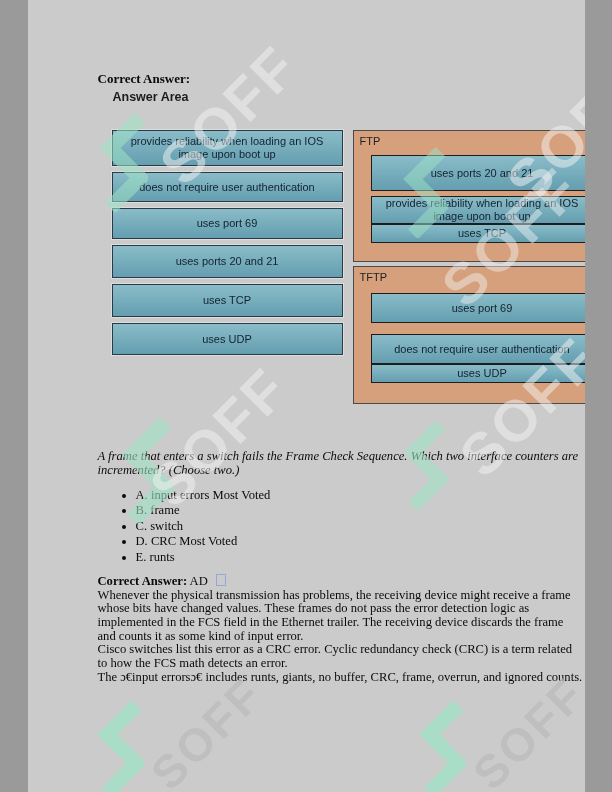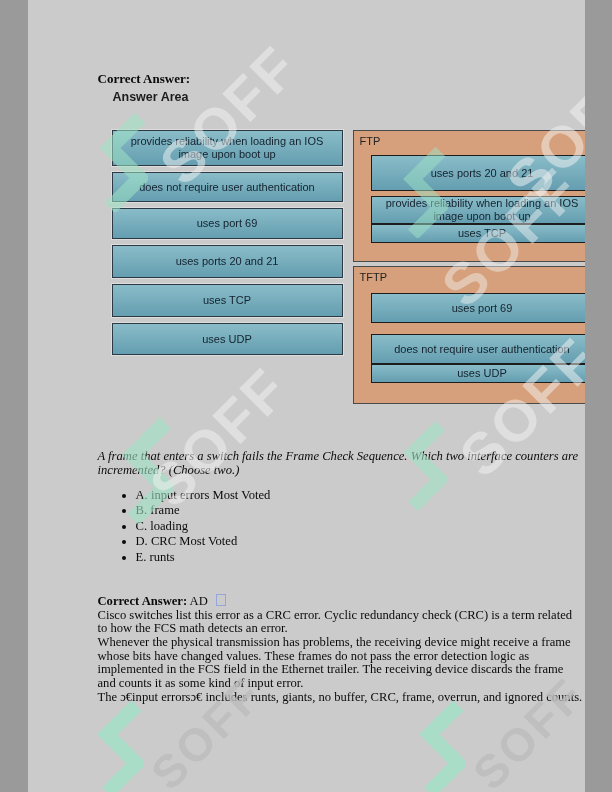--- a/index.html
+++ b/index.html
@@ -43,21 +43,21 @@
   .target-ftp .token:nth-of-type(3){height:28px;margin-top:5px;}
   .target-tftp .token:nth-of-type(1){height:30px;margin-top:3px;}
   .target-tftp .token:nth-of-type(2){height:30px;margin-top:10px;}
   .target-tftp .token:nth-of-type(3){height:30px;margin-top:11px;}
   
   .qblock{position:absolute;left:70px;top:436px;width:486px;font-size:12.6px;line-height:1.1;}
   .q-header{margin:0 0 0 0;}
   .q-text{margin-top:14px;font-style:italic;}
   .options{margin:10px 0 0 0;padding:0 0 0 38px;list-style:disc;}
   .options li{margin-bottom:1.5px;line-height:14px;}
-  .ca-line{margin-top:30px;}
+  .ca-line{margin-top:10px;}
   .ca-line b{font-weight:bold;}
   .glyph-box{display:inline-block;width:8px;height:10px;border:1px solid #93a6d9;
     margin-left:5px;vertical-align:-1px;}
   .expl{margin-top:0px;}
   .expl p{margin:0;line-height:13.7px;}
   
   .wm{position:absolute;pointer-events:none;z-index:5;}
   .wm-glyph svg{display:block;}
   .wm-text{
     font-family:"Liberation Sans","DejaVu Sans",sans-serif;font-weight:bold;
@@ -96,32 +96,32 @@
     <div class="token">uses port 69</div>
     <div class="token">does not require user authentication</div>
     <div class="token">uses UDP</div>
   </div>
 
   <div class="qblock">
     <div class="q-text">A frame that enters a switch fails the Frame Check Sequence. Which two interface counters are incremented? (Choose two.)</div>
     <ul class="options">
       <li>A. input errors Most Voted</li>
       <li>B. frame</li>
-      <li>C. loading</li>
+      <li>C. switch</li>
       <li>D. CRC Most Voted</li>
       <li>E. runts</li>
     </ul>
     <div class="ca-line">
       <b>Correct Answer:</b>
       <span>AD</span>
       <span class="glyph-box"></span>
     </div>
     <div class="expl">
+      <p>Whenever the physical transmission has problems, the receiving device might receive a frame whose bits have changed values. These frames do not pass the error detection logic as implemented in the FCS field in the Ethernet trailer. The receiving device discards the frame and counts it as some kind of input error.</p>
       <p>Cisco switches list this error as a CRC error. Cyclic redundancy check (CRC) is a term related to how the FCS math detects an error.</p>
-      <p>Whenever the physical transmission has problems, the receiving device might receive a frame whose bits have changed values. These frames do not pass the error detection logic as implemented in the FCS field in the Ethernet trailer. The receiving device discards the frame and counts it as some kind of input error.</p>
       <p>The ɔ€input errorsɔ€ includes runts, giants, no buffer, CRC, frame, overrun, and ignored counts.</p>
     </div>
   </div>
 
   <div class="wm wm-glyph" style="left:66px;top:112px;opacity:.55">
     <svg width="54" height="100" viewBox="0 0 54 100">
         <path d="M46 6 L16 36 L46 66 L16 96" fill="none" stroke="#9fe3c6" stroke-width="15"></path>
       </svg>
   </div>
   <div class="wm wm-text light" style="left:118px;top:150px">SOFF</div>

